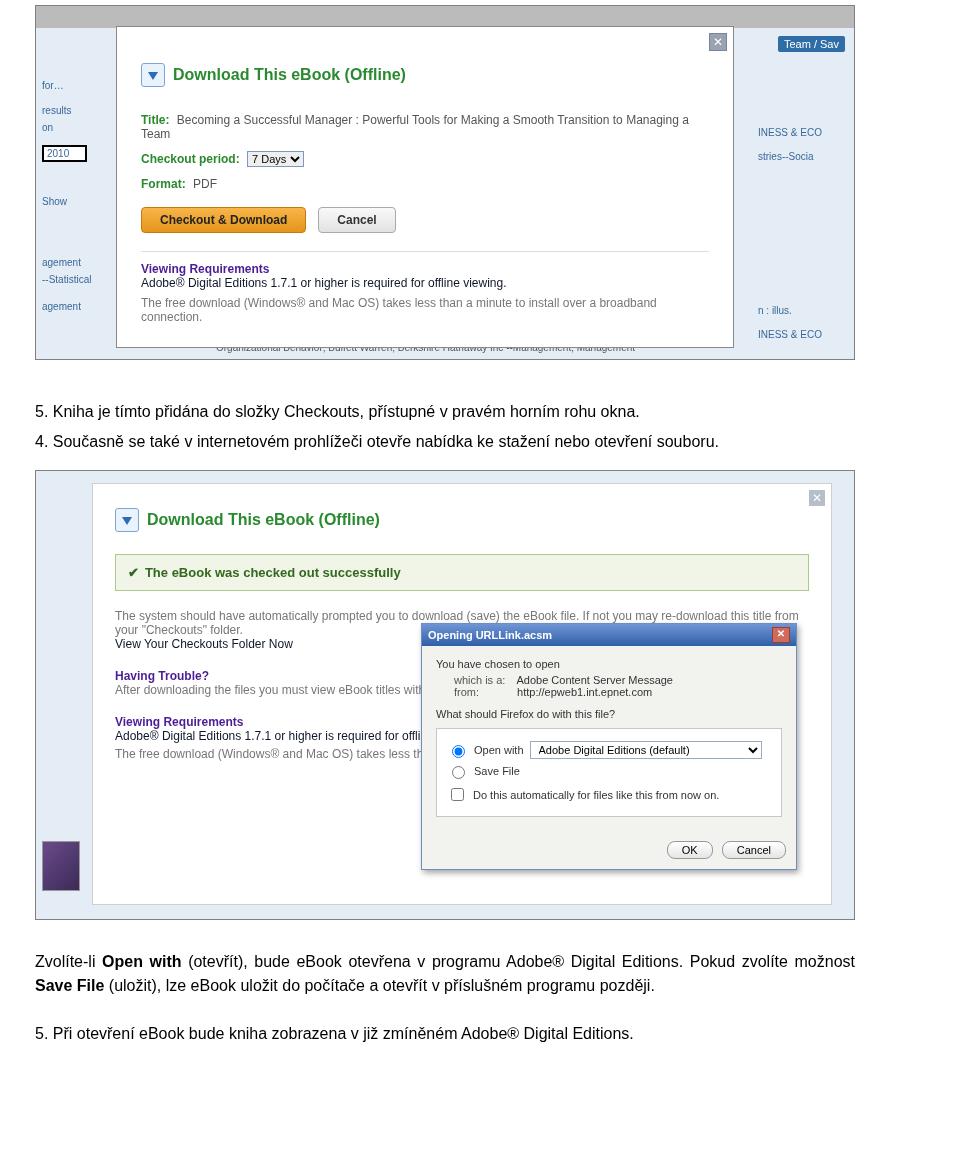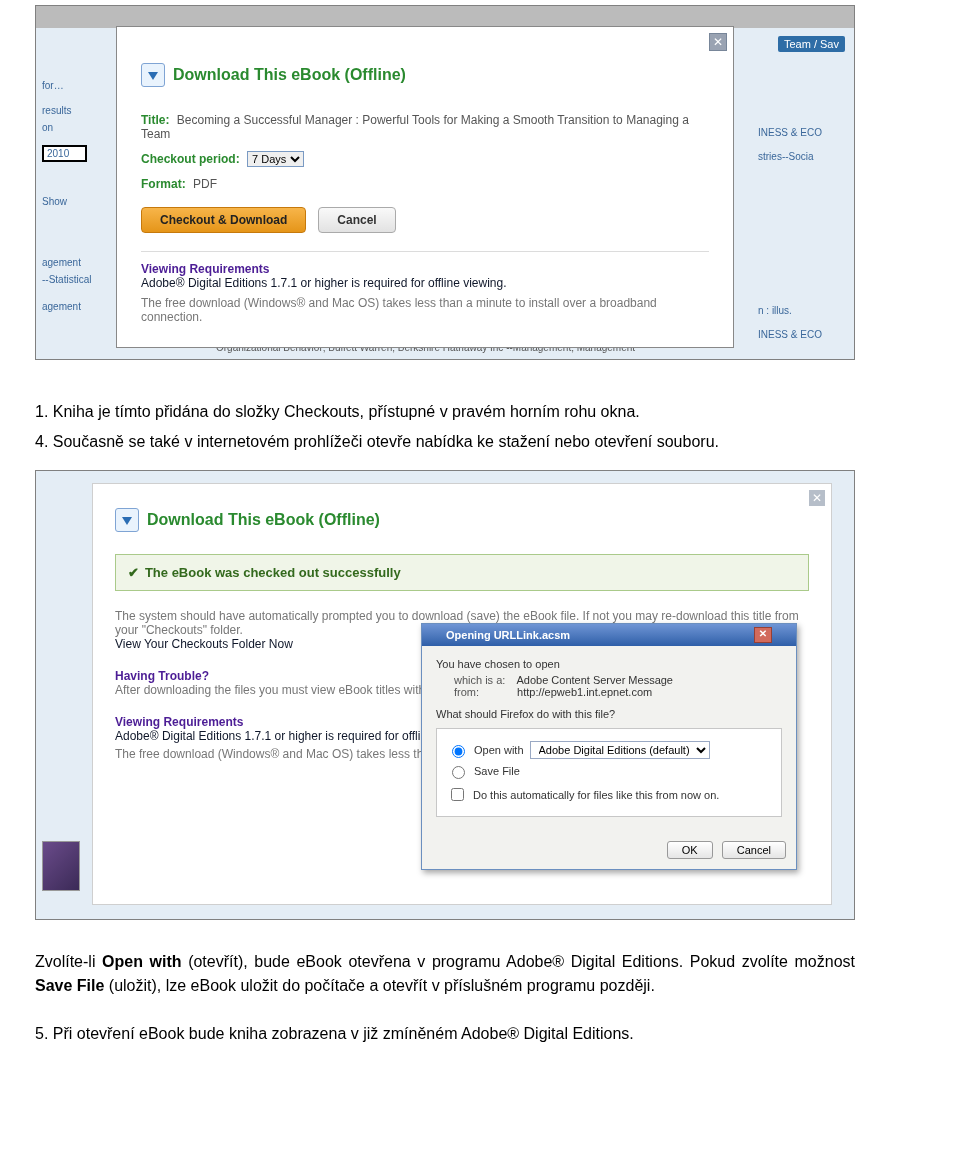--- a/index.html
+++ b/index.html
@@ -79,30 +79,30 @@
   .chk-ico{color:#33691d;font-weight:bold;}
   .s2-inner .sec-title{margin-top:18px;}
   .thumb{position:absolute;left:6px;bottom:28px;width:36px;height:48px;background:linear-gradient(135deg,#6a4b8a,#3b2a57);border:1px solid #999;}
   .under-text{position:absolute;left:196px;bottom:16px;font-size:10px;color:#555;line-height:13px;}
   
   .ff{
     position:absolute;right:34px;bottom:34px;width:374px;
     background:#f2f2ef;border:1px solid #6b8fbf;font-size:11px;color:#333;
     box-shadow:2px 3px 6px rgba(0,0,0,.35);
   }
-  .ff-title{background:linear-gradient(#6f95d5,#2f5fa8);color:#fff;font-weight:bold;padding:3px 24px;display:flex;justify-content:space-between;align-items:center;}
+  .ff-title{background:linear-gradient(#6f95d5,#2f5fa8);color:#fff;font-weight:bold;padding:3px 6px;display:flex;justify-content:space-between;align-items:center;}
   .ff-title .x{background:#d26a5c;border:1px solid #963f35;width:16px;height:14px;text-align:center;line-height:12px;font-size:10px;}
   .ff-body{padding:12px 14px;}
   .ff-body .ind{margin-left:18px;}
   .ff-body .lbl2{color:#555;display:inline-block;width:60px;}
   .ff-group{background:#fff;border:1px solid #c7c7c7;padding:8px 10px;margin:8px 0 6px;}
   .ff-group label{display:flex;align-items:center;gap:6px;margin:4px 0;}
-  .ff-sel{border:1px solid #9aa9c4;font-size:11px;padding:1px 4px;width:180px;background:#fff;}
+  .ff-sel{border:1px solid #9aa9c4;font-size:11px;padding:1px 4px;width:232px;background:#fff;}
   .ff-foot{text-align:right;padding:6px 10px 10px;}
-  .ff-btn{font-size:11px;padding:2px 14px;border:1px solid #999;background:linear-gradient(#fff,#e5e5e5);margin-left:6px;border-radius:3px;}
+  .ff-btn{font-size:11px;padding:2px 14px;border:1px solid #999;background:linear-gradient(#fff,#e5e5e5);margin-left:6px;border-radius:8px;}
   .file-ico{width:12px;height:14px;background:#fff;border:1px solid #888;display:inline-block;margin-right:4px;position:relative;}
   .file-ico:before{content:"";position:absolute;right:-1px;top:-1px;border-left:4px solid transparent;border-top:4px solid #bbb;}
 </style>
 </head>
 <body>
 
 <div class="shot shot1">
   <div class="bg-strip top"></div>
 
   <div class="alert-btn">Team / Sav</div>
@@ -158,21 +158,21 @@
       </div>
 
       <div class="sep"></div>
       <div class="sec-title">Viewing Requirements</div>
       <div class="gray"><a class="link">Adobe® Digital Editions 1.7.1 or higher is required for offline viewing.</a></div>
       <div class="gray" style="margin-top:6px;">The free download (Windows® and Mac OS) takes less than a minute to install over a broadband connection.</div>
     </div>
   </div>
 </div>
 
-<p class="instr">1.  Kniha je tímto přidána do složky Checkouts, přístupné v pravém horním rohu okna.</p>
+<p class="instr">5.  Kniha je tímto přidána do složky Checkouts, přístupné v pravém horním rohu okna.</p>
 <p class="instr" style="margin-top:-10px;">4.  Současně se také v internetovém prohlížeči otevře nabídka ke stažení nebo otevření souboru.</p>
 
 <div class="shot shot2">
   <div class="thumb"></div>
   <div class="under-text">
     <div>Science; BUSINESS &amp; ECONOMICS / Organiz</div>
     <div>Inc.--Management; Management</div>
     <div style="margin-top:6px;">Database: eBook Collection</div>
   </div>
 

